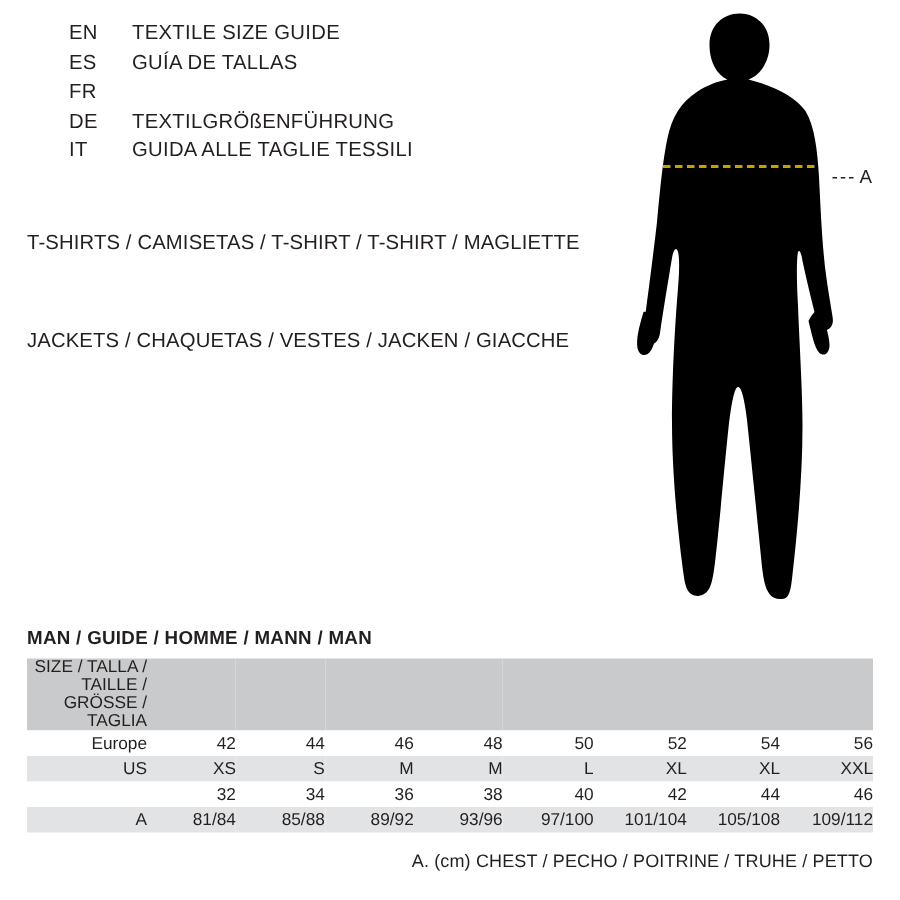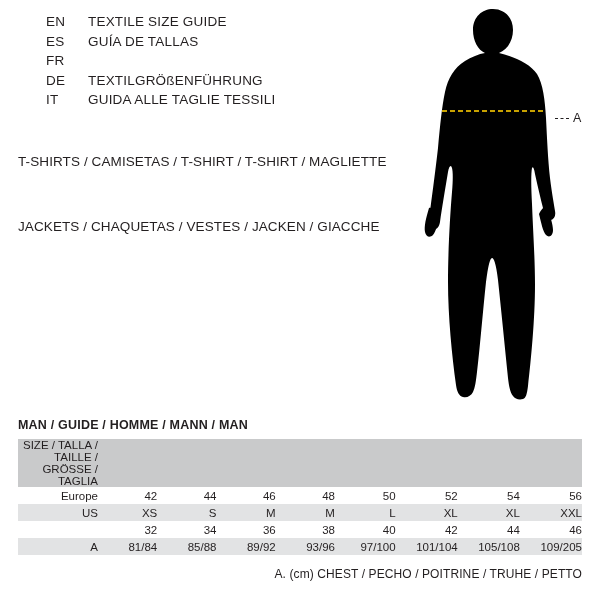--- a/index.html
+++ b/index.html
@@ -239,21 +239,21 @@
         </tr>
         <tr class="row-alt">
           <td class="col-label">A</td>
           <td class="col-val">81/84</td>
           <td class="col-val">85/88</td>
           <td class="col-val">89/92</td>
           <td class="col-val">93/96</td>
           <td class="col-val">97/100</td>
           <td class="col-val">101/104</td>
           <td class="col-val">105/108</td>
-          <td class="col-val">109/205</td>
+          <td class="col-val">109/112</td>
         </tr>
       </tbody>
     </table>
 
     <div class="note">A. (cm) CHEST / PECHO / POITRINE / TRUHE / PETTO</div>
   </div>
 
 </div>
 
 </body></html>

